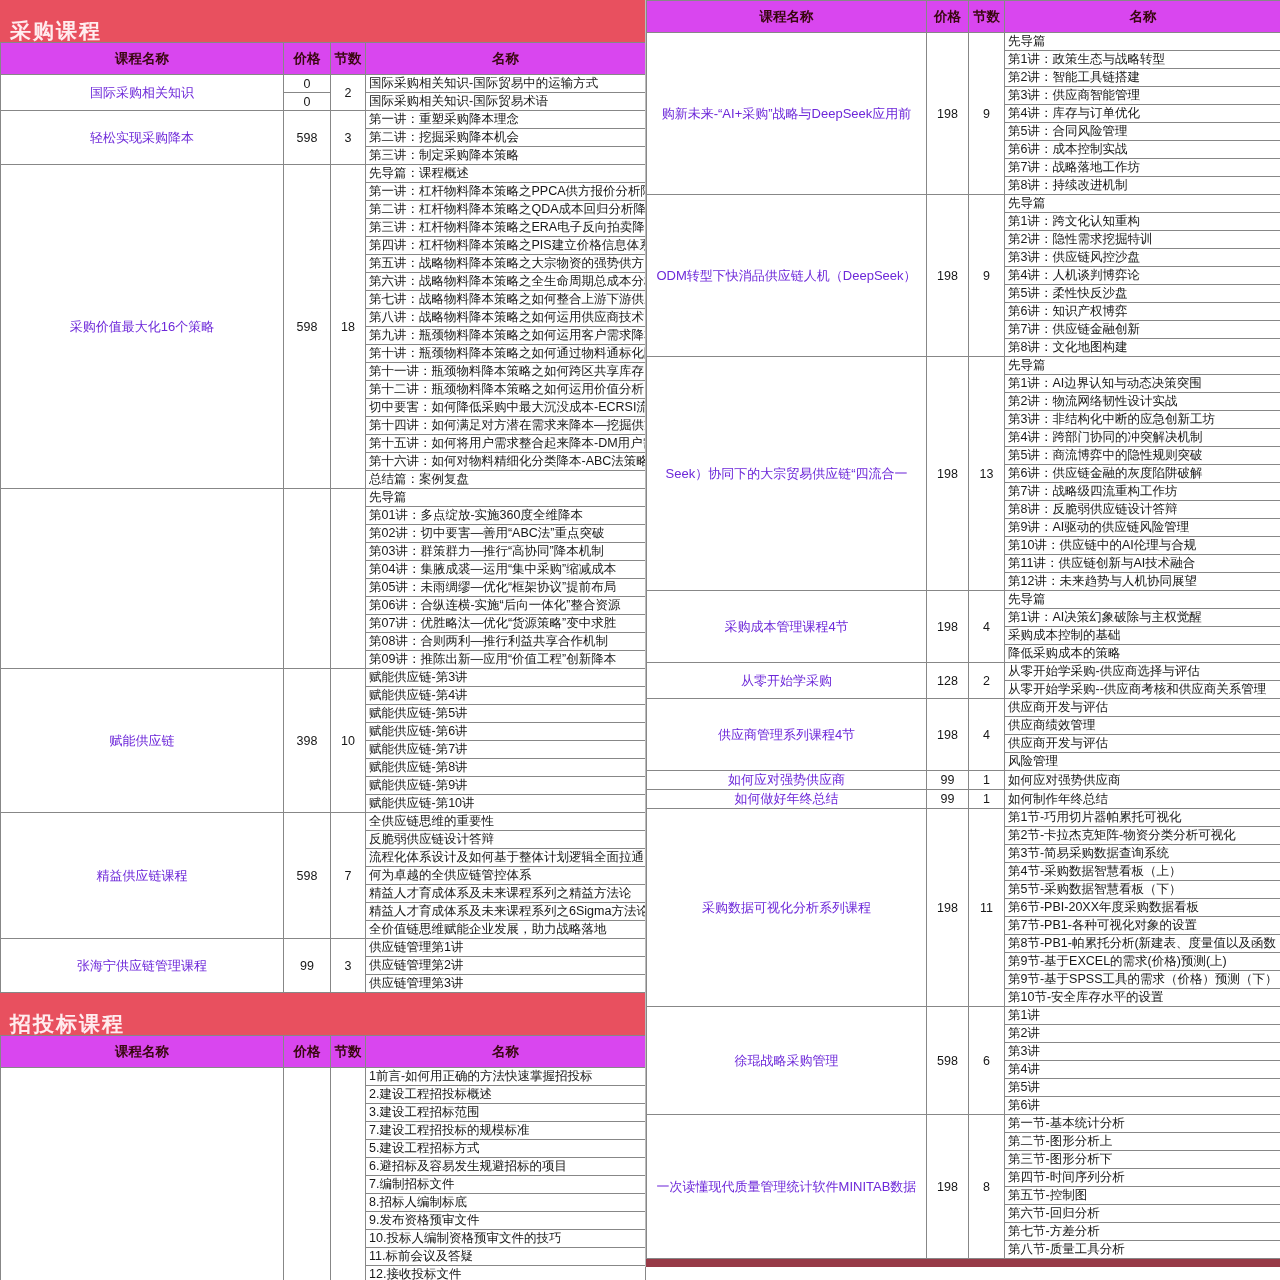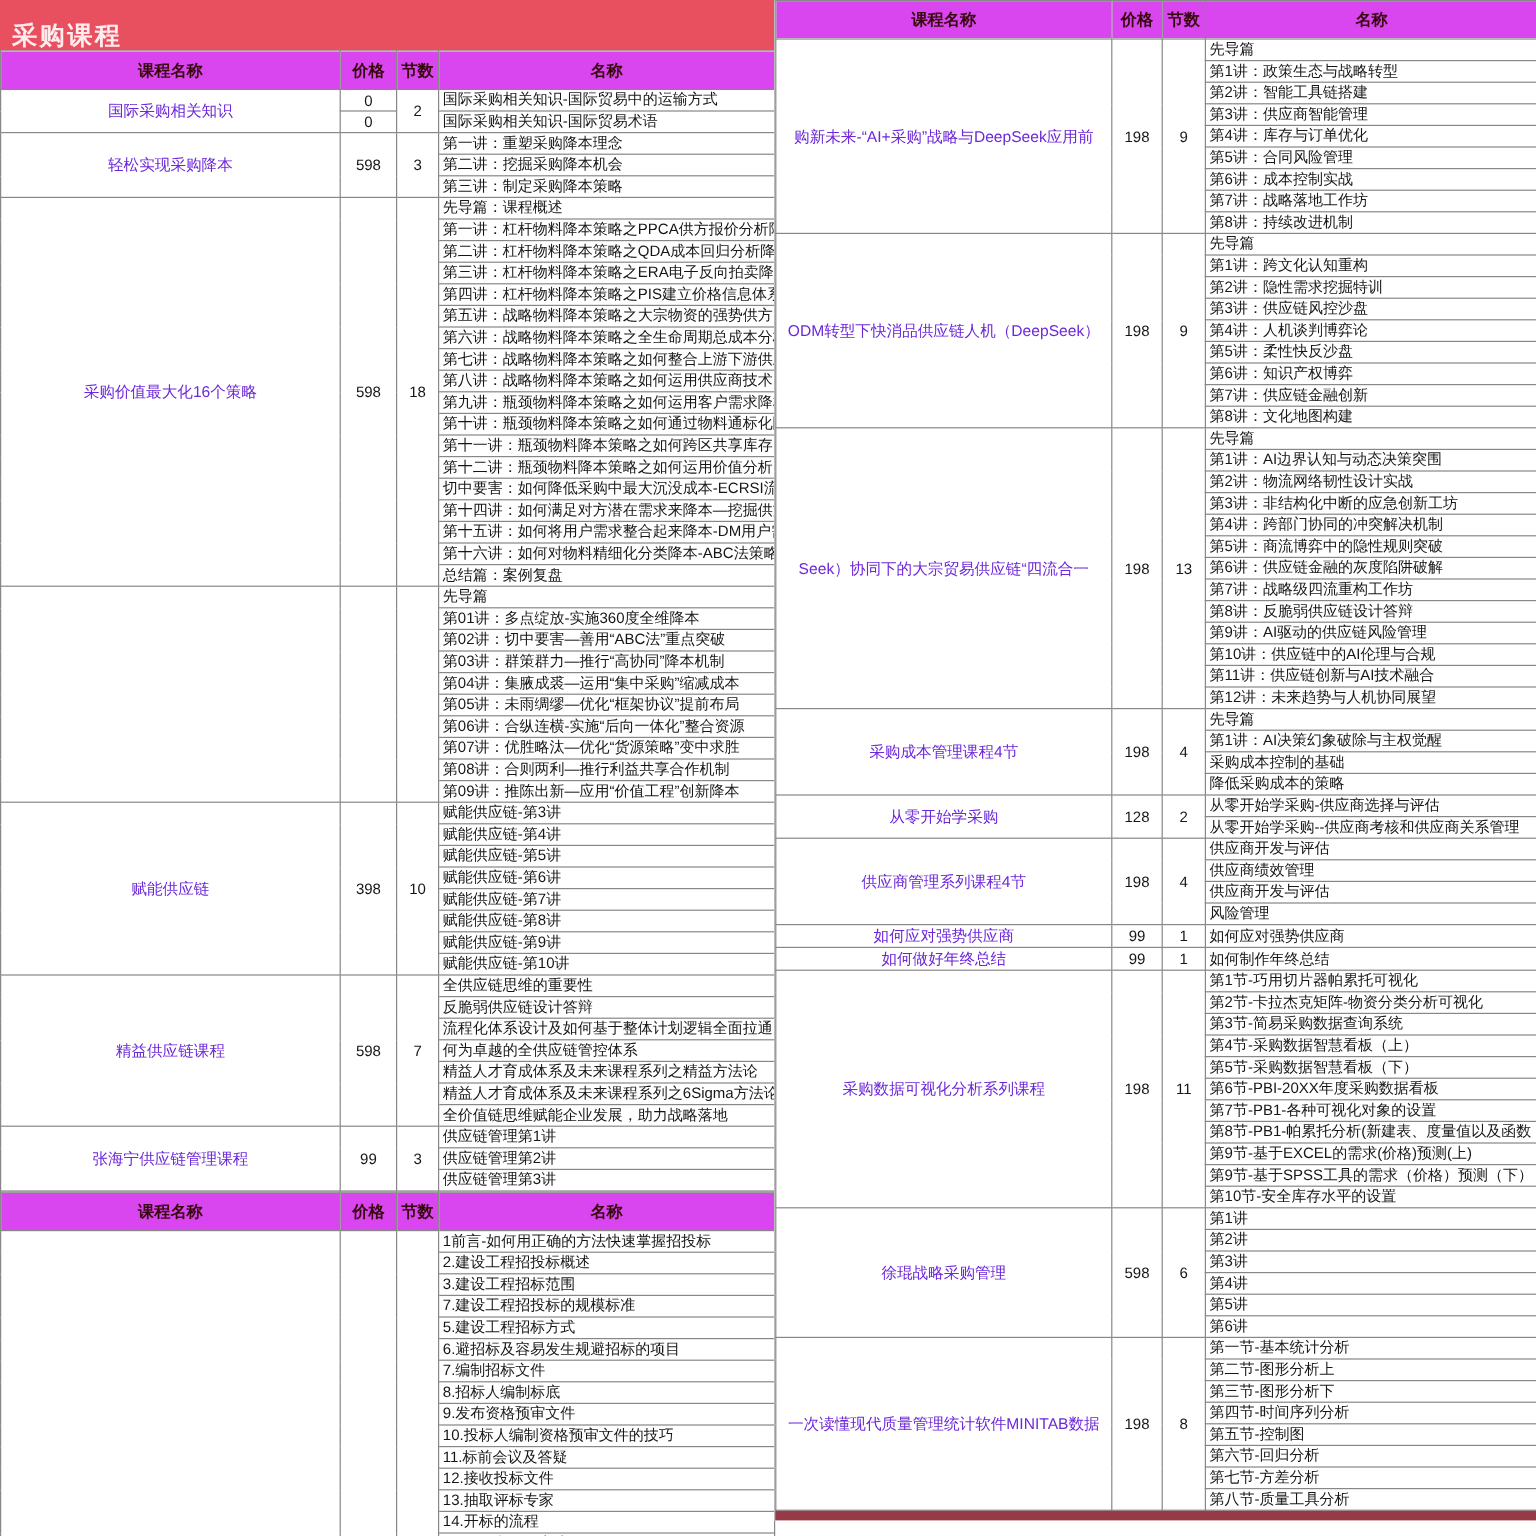--- a/index.html
+++ b/index.html
@@ -234,20 +234,21 @@
               <td class="lesson-cell">供应链管理第2讲</td>
             </tr>
             <tr class="data-row">
               <td class="lesson-cell">供应链管理第3讲</td>
             </tr>
           </tbody>
       </table>
     </section>
 
     <section>
+      <div class="band">招投标课程</div>
       <table>
         <colgroup>
           <col style="width:283px">
             <col style="width:47px">
             <col style="width:35px">
             <col style="width:280px">
         </colgroup>
         <thead>
           <tr>
             <th>课程名称</th>

